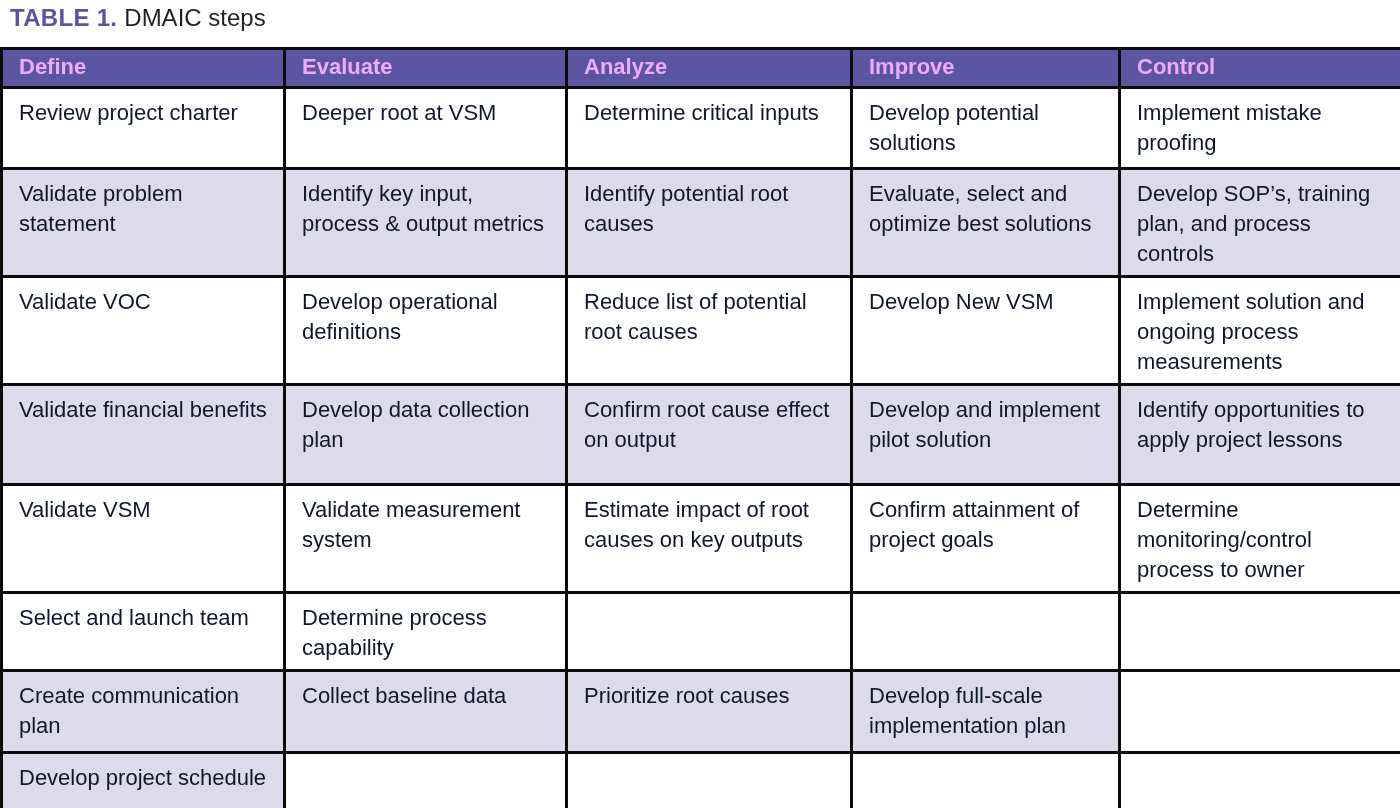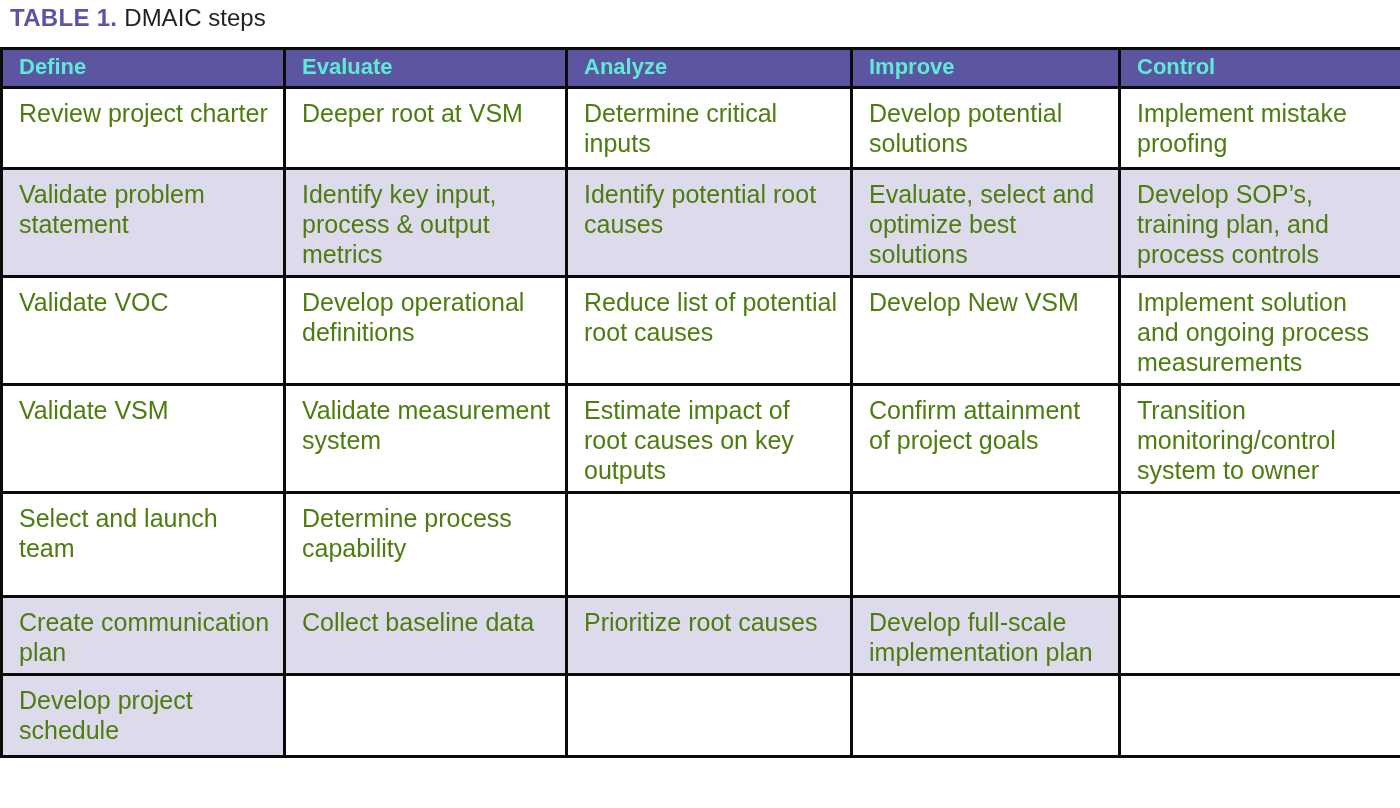--- a/index.html
+++ b/index.html
@@ -37,28 +37,28 @@
   table.dmaic {
     border-collapse: collapse;
     table-layout: fixed;
     width: 1400px;
   }
   table.dmaic th, table.dmaic td {
     border: 3px solid #0b0b0b;
     text-align: left;
     vertical-align: top;
     padding: 9px 12px 6px 16px;
-    font-size: 25px;
+    font-size: 22px;
     line-height: 30px;
-    color: #4d7c0f;
+    color: #0f172a;
     overflow: hidden;
   }
   table.dmaic th {
     background: #5b55a2;
-    color: #5eead4;
+    color: #f0abfc;
     font-weight: bold;
     font-size: 22px;
     vertical-align: middle;
     padding-top: 2px;
     padding-bottom: 4px;
     height: 36px;
   }
   table.dmaic td.shaded { background: #dddbeb; }
 
   
@@ -113,25 +113,32 @@
           <td class="shaded">Develop SOP’s, training plan, and process controls</td>
         </tr>
         <tr>
           <td>Validate VOC</td>
           <td>Develop operational definitions</td>
           <td>Reduce list of potential root causes</td>
           <td>Develop New VSM</td>
           <td>Implement solution and ongoing process measurements</td>
         </tr>
         <tr>
+          <td class="shaded">Validate financial benefits</td>
+          <td class="shaded">Develop data collection plan</td>
+          <td class="shaded">Confirm root cause effect on output</td>
+          <td class="shaded">Develop and implement pilot solution</td>
+          <td class="shaded">Identify opportunities to apply project lessons</td>
+        </tr>
+        <tr>
           <td>Validate VSM</td>
           <td>Validate measurement system</td>
           <td>Estimate impact of root causes on key outputs</td>
           <td>Confirm attainment of project goals</td>
-          <td>Transition monitoring/control system to owner</td>
+          <td>Determine monitoring/control process to owner</td>
         </tr>
         <tr>
           <td>Select and launch team</td>
           <td>Determine process capability</td>
           <td></td>
           <td></td>
           <td></td>
         </tr>
         <tr>
           <td class="shaded">Create communication plan</td>

